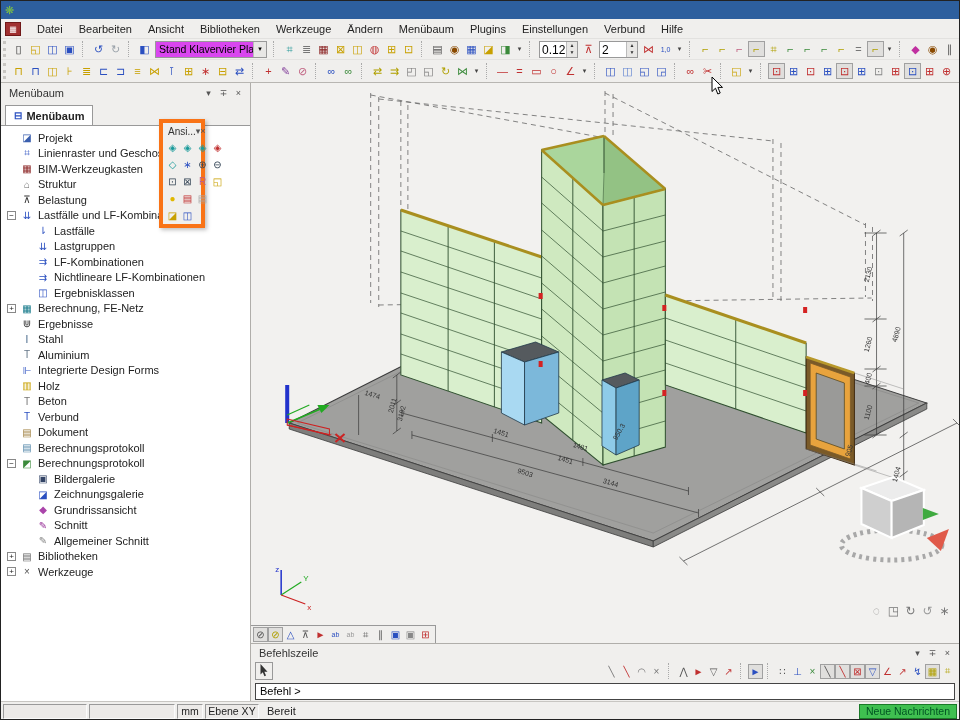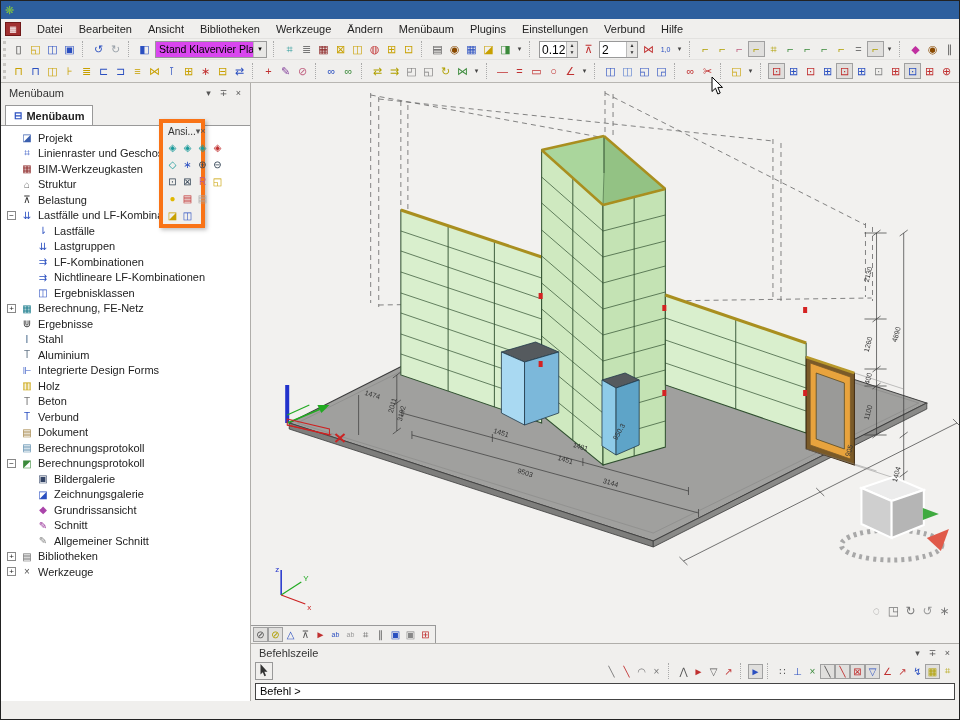--- a/index.html
+++ b/index.html
@@ -849,20 +849,28 @@
               </span>
             </span>
         </div>
         <div id="cmd-inputwrap">
           <input id="cmd-input" value="Befehl &gt;" style="">
         </div>
       </div>
     </div>
   </div>
 
+  <div id="statusbar">
+    <span class="scell" style="width:84px"></span>
+    <span class="scell" style="width:86px"></span>
+    <span class="scell" style="width:26px">mm</span>
+    <span class="scell" style="width:54px">Ebene XY</span>
+    <span style="margin-left:6px">Bereit</span>
+    <span id="badge">Neue Nachrichten</span>
+  </div>
 
   <div id="mouse-cursor">
     <svg width="14" height="20" viewBox="0 0 14 20">
         <path d="M1,0 L1,14.5 L4.5,11.2 L6.8,17 L9.2,16 L6.9,10.4 L11.5,10.4 Z" fill="#fff" stroke="#000" stroke-width="1"></path>
       </svg>
   </div>
 
 <div id="ansicht">
       <div class="panel-head">
         <span class="ph-title">Ansi...</span>

